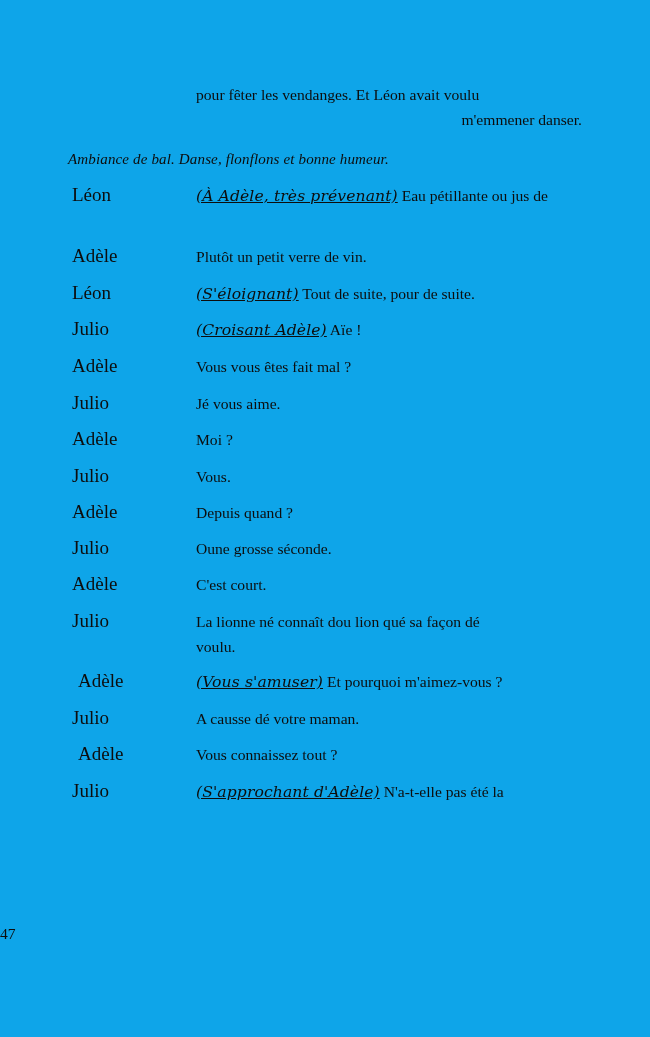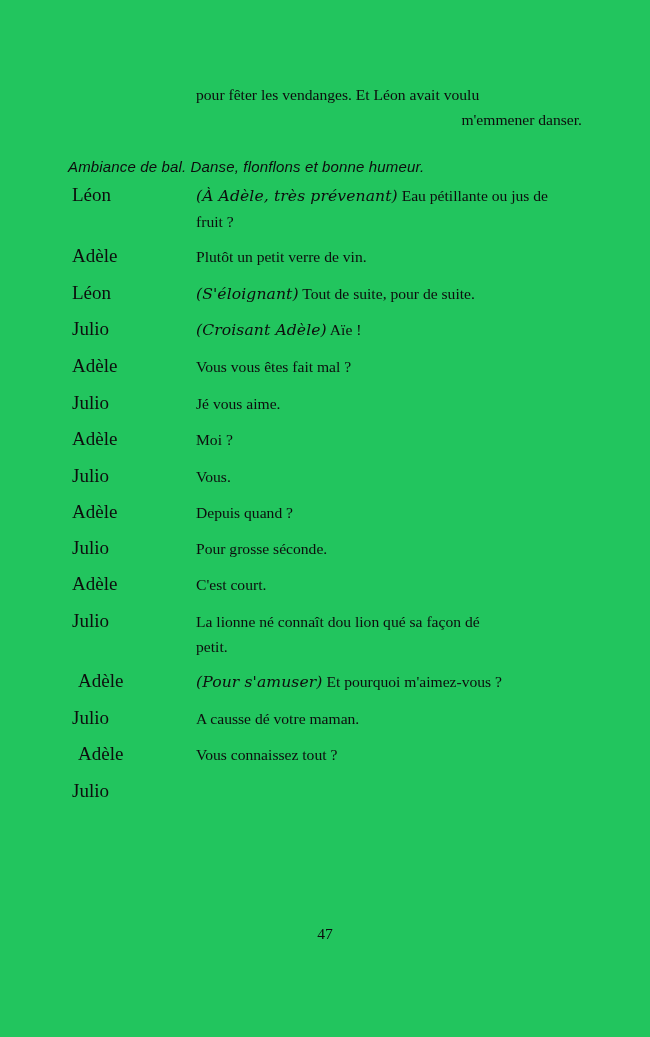--- a/index.html
+++ b/index.html
@@ -8,21 +8,21 @@
     background: #ffffff;
   }
   body {
     font-family: "Liberation Serif", "DejaVu Serif", serif;
     color: #0d0d0d;
   }
   #page {
     position: relative;
     width: 650px;
     height: 1037px;
-    background: #22c55e;
+    background: #0ea5e9;
     overflow: hidden;
     box-sizing: border-box;
   }
 
   
   #opening-paragraph {
     position: absolute;
     left: 196px;
     top: 82px;
     width: 386px;
@@ -33,25 +33,25 @@
     -webkit-hyphens: none;
     hyphens: none;
   }
   #opening-paragraph > span { display: block; }
   #opening-paragraph .ln-last { text-align: right; }
 
   
   #scene-direction {
     position: absolute;
     left: 68px;
-    top: 158px;
+    top: 151px;
     width: 512px;
     font-size: 15px;
     font-style: italic;
-    font-family: Liberation Sans, sans-serif;
+    font-family: Liberation Serif, serif;
     letter-spacing: 0.15px;
     white-space: nowrap;
   }
 
   
   #dialogue {
     position: absolute;
     left: 0;
     top: 0;
     width: 650px;
@@ -80,50 +80,50 @@
     line-height: 25px;
     text-align: justify;
     text-justify: inter-word;
   }
   .lines > span { display: block; }
   .lines .ln-last { text-align: left; }
   .dir {
     font-style: italic;
     font-family: "DejaVu Serif", "Liberation Serif", serif;
     letter-spacing: 0.1px;
+    text-decoration: underline;
   }
 
   
   #folio {
     position: absolute;
     left: 0;
     top: 925px;
     width: 650px;
-    text-align: center;
+    text-align: left;
     font-size: 15.6px;
   }
 </style>
 </head>
 <body>
 
 <div id="page">
 
   <div id="opening-paragraph">
       <span>pour fêter les vendanges. Et Léon avait voulu</span>
       <span class="ln-last">m'emmener danser.</span>
     </div>
 
   <div id="scene-direction">Ambiance de bal. Danse, flonflons et bonne humeur.</div>
 
   <div id="dialogue">
       <div class="speech" style="top: 183px;">
         <div class="speaker">Léon</div>
         <div class="lines">
           <span><i class="dir">(À Adèle, très prévenant)</i> <span>Eau pétillante ou jus de</span></span>
-          <span class="ln-last">fruit ?</span>
         </div>
       </div>
       <div class="speech" style="top: 244px;">
         <div class="speaker">Adèle</div>
         <div class="lines">
           <span class="ln-last">Plutôt un petit verre de vin.</span>
         </div>
       </div>
       <div class="speech" style="top: 281px;">
         <div class="speaker">Léon</div>
@@ -163,56 +163,57 @@
       </div>
       <div class="speech" style="top: 500px;">
         <div class="speaker">Adèle</div>
         <div class="lines">
           <span class="ln-last">Depuis quand ?</span>
         </div>
       </div>
       <div class="speech" style="top: 536px;">
         <div class="speaker">Julio</div>
         <div class="lines">
-          <span class="ln-last">Pour grosse séconde.</span>
+          <span class="ln-last">Oune grosse séconde.</span>
         </div>
       </div>
       <div class="speech" style="top: 572px;">
         <div class="speaker">Adèle</div>
         <div class="lines">
           <span class="ln-last">C'est court.</span>
         </div>
       </div>
       <div class="speech" style="top: 609px;">
         <div class="speaker">Julio</div>
         <div class="lines">
           <span>La lionne né connaît dou lion qué sa façon dé</span>
-          <span class="ln-last">petit.</span>
+          <span class="ln-last">voulu.</span>
         </div>
       </div>
       <div class="speech" style="top: 669px;">
         <div class="speaker indented">Adèle</div>
         <div class="lines">
-          <span class="ln-last"><i class="dir">(Pour s'amuser)</i> <span>Et pourquoi m'aimez-vous ?</span></span>
+          <span class="ln-last"><i class="dir">(Vous s'amuser)</i> <span>Et pourquoi m'aimez-vous ?</span></span>
         </div>
       </div>
       <div class="speech" style="top: 706px;">
         <div class="speaker">Julio</div>
         <div class="lines">
           <span class="ln-last">A causse dé votre maman.</span>
         </div>
       </div>
       <div class="speech" style="top: 742px;">
         <div class="speaker indented">Adèle</div>
         <div class="lines">
           <span class="ln-last">Vous connaissez tout ?</span>
         </div>
       </div>
       <div class="speech" style="top: 779px;">
         <div class="speaker">Julio</div>
         <div class="lines">
+          <span><i class="dir">(S'approchant d'Adèle)</i> <span>N'a-t-elle pas été la</span></span>
         </div>
       </div>
     </div>
 
   <div id="folio">47</div>
 
 </div>
 
 </body></html>

